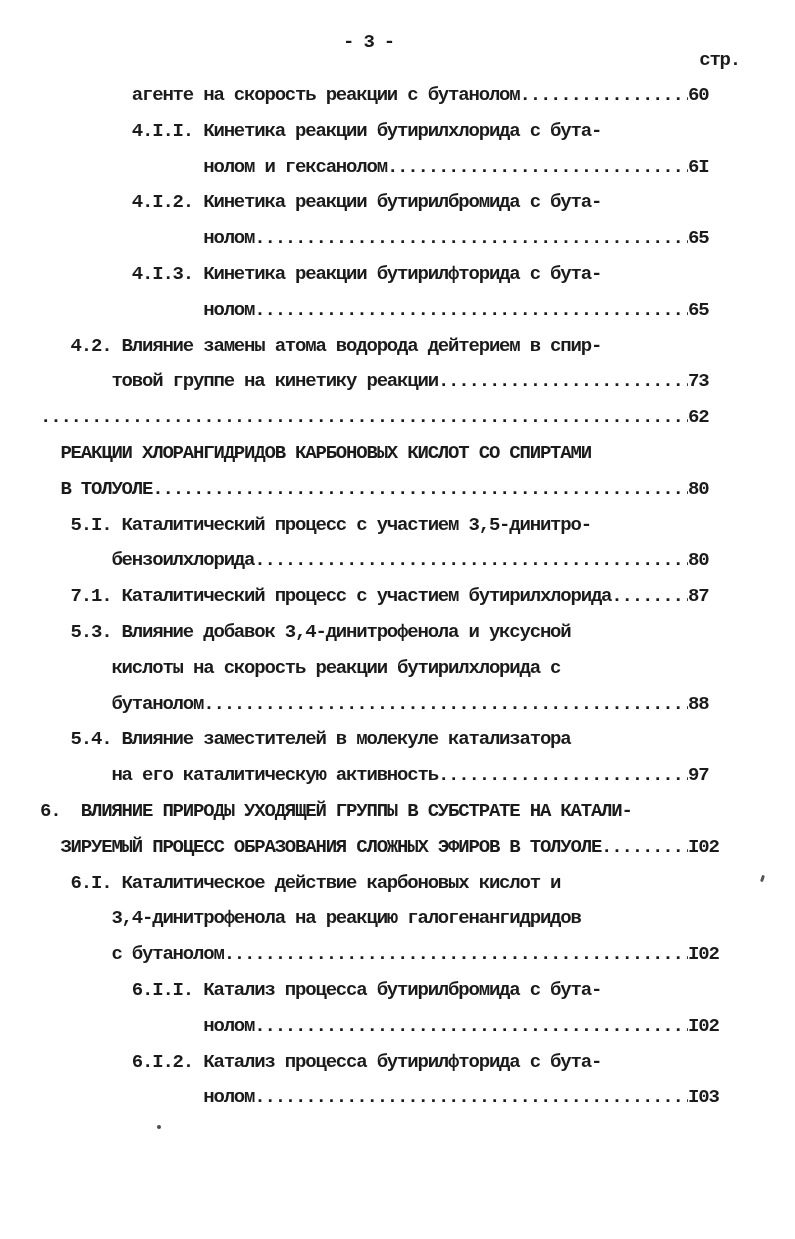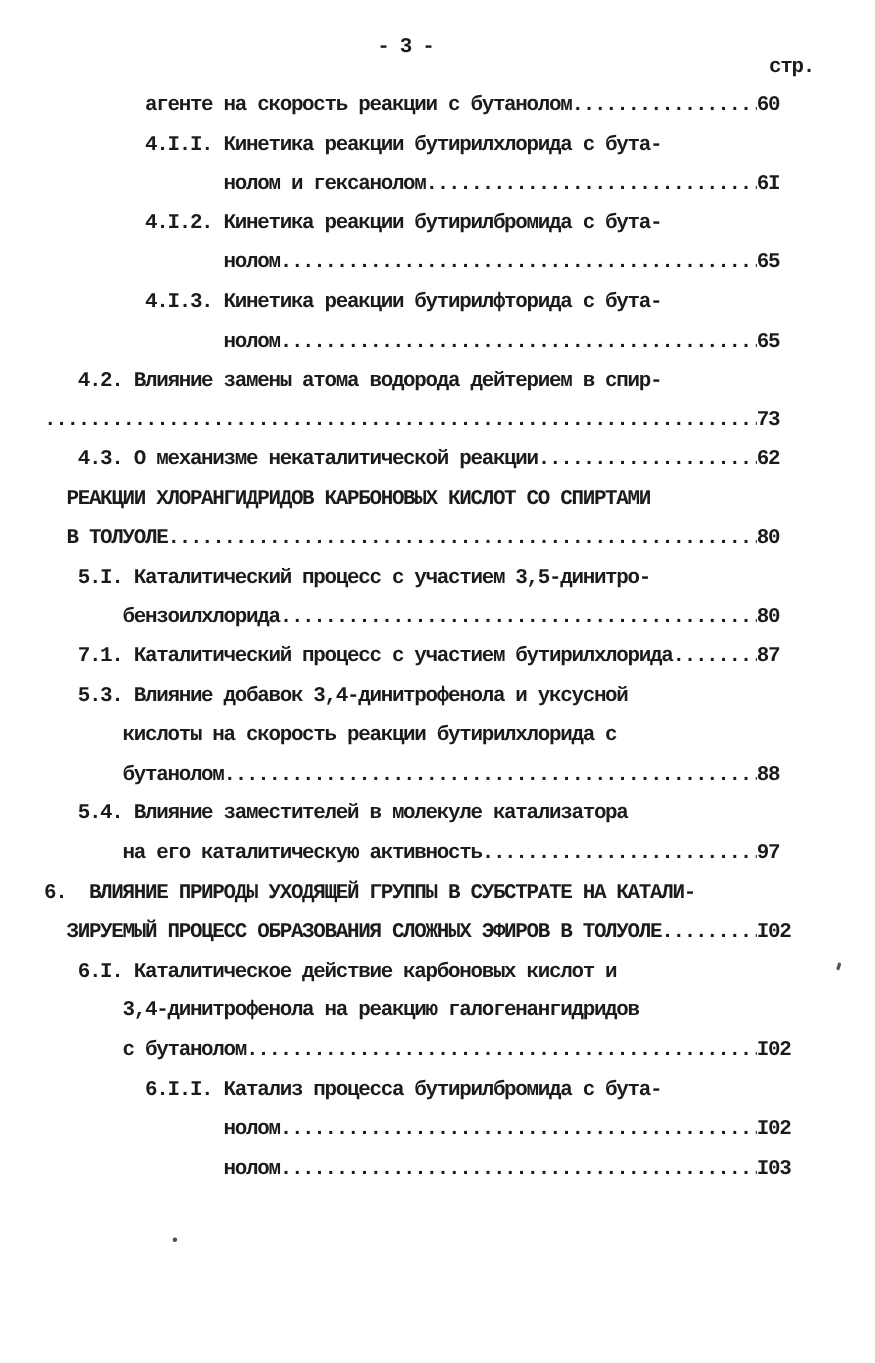--- a/index.html
+++ b/index.html
@@ -104,26 +104,26 @@
       <span class="pg">65</span>
     </div>
 
     <div class="row">
       <span class="lead">   4.2. Влияние замены атома водорода дейтерием в спир-</span>
       <span class="dots"></span>
       <span class="pg"></span>
     </div>
 
     <div class="row">
+      <span class="lead">       товой группе на кинетику реакции</span>
       <span class="dots">..........................................................................................</span>
       <span class="pg">73</span>
     </div>
 
     <div class="row">
-      <span class="lead">   4.3. О механизме некаталитической реакции</span>
       <span class="dots">..........................................................................................</span>
       <span class="pg">62</span>
     </div>
 
 
     <div class="row">
       <span class="lead">  РЕАКЦИИ ХЛОРАНГИДРИДОВ КАРБОНОВЫХ КИСЛОТ СО СПИРТАМИ</span>
       <span class="dots"></span>
       <span class="pg"></span>
     </div>
@@ -217,20 +217,25 @@
       <span class="dots"></span>
       <span class="pg"></span>
     </div>
 
     <div class="row">
       <span class="lead">                нолом</span>
       <span class="dots">..........................................................................................</span>
       <span class="pg">I02</span>
     </div>
 
+    <div class="row">
+      <span class="lead">         6.I.2. Катализ процесса бутирилфторида с бута-</span>
+      <span class="dots"></span>
+      <span class="pg"></span>
+    </div>
 
     <div class="row">
       <span class="lead">                нолом</span>
       <span class="dots">..........................................................................................</span>
       <span class="pg">I03</span>
     </div>
   </div>
 
   <div class="speck speck-1"></div>
   <div class="speck speck-2"></div>

